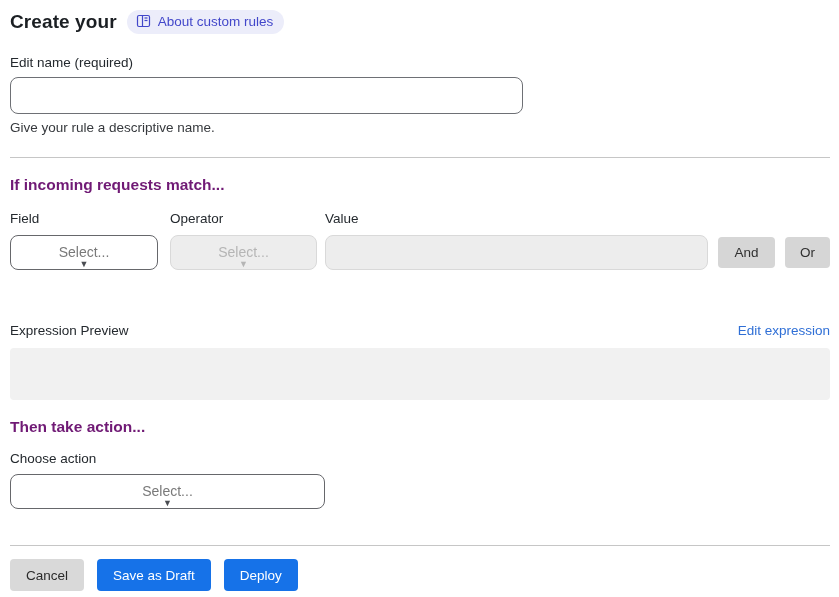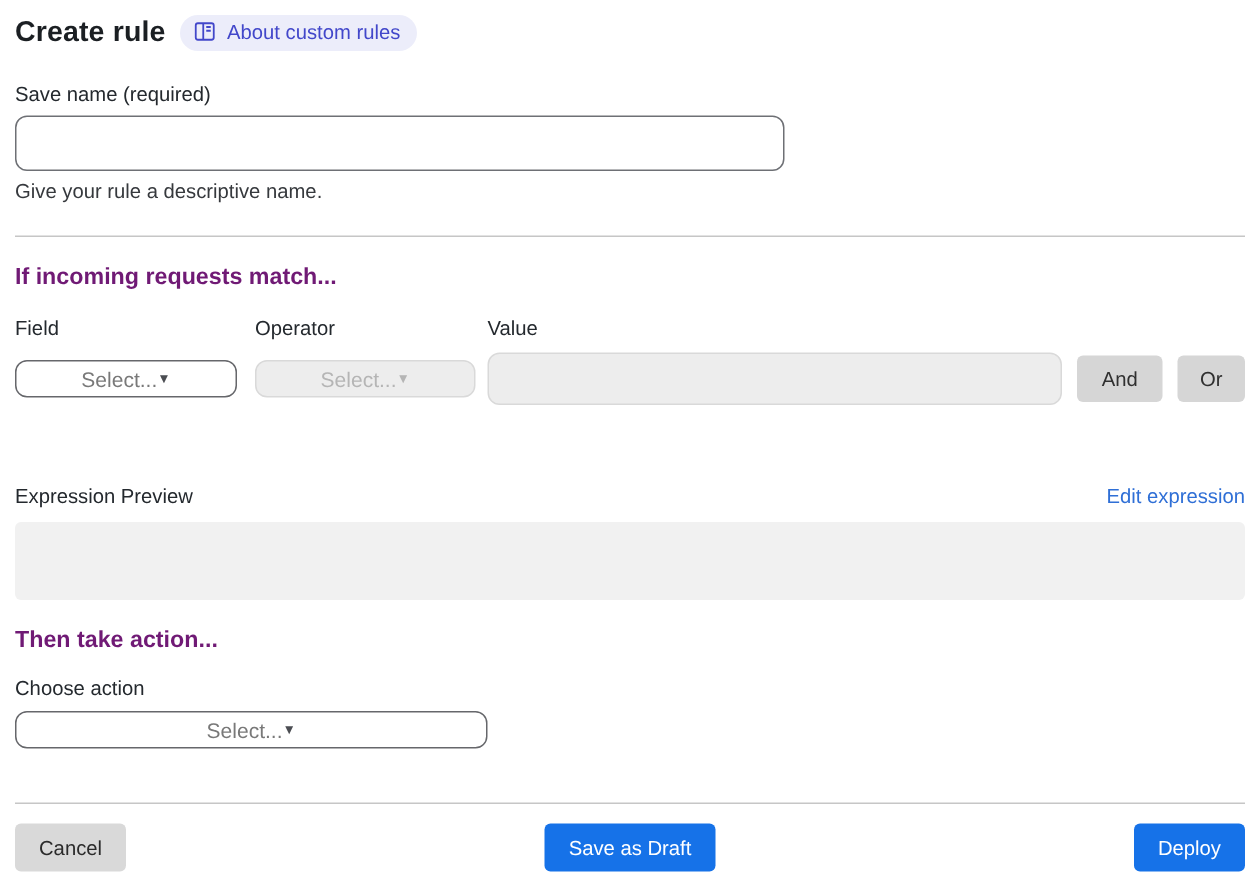--- a/index.html
+++ b/index.html
@@ -36,23 +36,24 @@
   .divider { border: none; border-top: 1px solid #c6c6c6; margin-top: 22px; }
 
   .section-heading { font-size: 15.5px; font-weight: bold; color: #701a75; margin-top: 18px; }
 
   
   .labels-row { display: flex; margin-top: 17px; }
   .labels-row .lbl-field { width: 160px; }
   .labels-row .lbl-operator { width: 155px; }
   .controls-row { display: flex; align-items: center; margin-top: 9px; }
   .select {
-    height: 25px; border-radius: 8px; display: flex; align-items: center;
-    justify-content: center; padding: 0 13px; font-size: 14px;
+    height: 35px; border-radius: 8px; display: flex; align-items: center;
+    justify-content: flex-end; padding: 0 13px; font-size: 14px;
     cursor: pointer;
+    flex-direction: column;
   }
   .select-enabled { background: #fff; border: 1px solid #66676b; color: #797979; }
   .select-enabled .caret { color: #4b4d52; }
   .select-disabled { background: #ededed; border: 1px solid #d9d9d9; color: #b5b5b5; cursor: default; }
   .select-disabled .caret { color: #b5b5b5; }
   .caret { font-size: 9px; line-height: 1; }
   .sel-field { width: 148px; margin-right: 12px; }
   .sel-operator { width: 147px; margin-right: 8px; }
   .value-input {
     width: 383px; height: 35px; background: #ededed; border: 1px solid #d9d9d9;
@@ -73,49 +74,49 @@
     margin-top: 10px; height: 52px; width: 820px; background: #f1f1f1;
     border-radius: 4px; font-size: 13px; color: #36393d; padding: 8px 12px;
   }
 
   
   .choose-label { margin-top: 15px; }
   .sel-action { width: 315px; margin-top: 8px; }
 
   
   .footer-divider { margin-top: 36px; }
-  .footer-row { display: flex; justify-content: space-between; align-items: center; gap: 13px; margin-top: 13px; }
+  .footer-row { display: flex; justify-content: flex-start; align-items: center; gap: 13px; margin-top: 13px; }
   .btn {
     height: 32px; border: none; border-radius: 4px; font-family: inherit;
     font-size: 13.5px; cursor: pointer; padding: 0 16px;
   }
   .btn-gray { background: #d9d9d9; color: #2b2b2b; }
   .btn-blue { background: #1672e8; color: #ffffff; }
 </style>
 </head>
 <body>
 
 <div class="page">
 
   <div class="header-row">
-    <div class="page-title">Create rule</div>
+    <div class="page-title">Create your</div>
     <div class="about-badge">
       <span>
         <svg width="15" height="14" viewBox="0 0 15 14" fill="none" stroke="#4247ca" stroke-width="1.2">
           <rect x="1.5" y="1.5" width="12" height="11" rx="1.5"></rect>
           <line x1="6.5" y1="1.5" x2="6.5" y2="12.5"></line>
           <line x1="8.5" y1="4" x2="11.5" y2="4"></line>
           <line x1="8.5" y1="6.5" x2="11.5" y2="6.5"></line>
         </svg>
       </span>
       <span>About custom rules</span>
     </div>
   </div>
 
-  <div class="field-label rule-name-label">Save name (required)</div>
+  <div class="field-label rule-name-label">Edit name (required)</div>
   <input class="text-input" type="text" value="" style="">
   <div class="helper-text">Give your rule a descriptive name.</div>
 
   <hr class="divider">
 
   <div class="section-heading">If incoming requests match...</div>
 
   <div class="labels-row">
     <span class="field-label lbl-field">Field</span>
     <span class="field-label lbl-operator">Operator</span>

